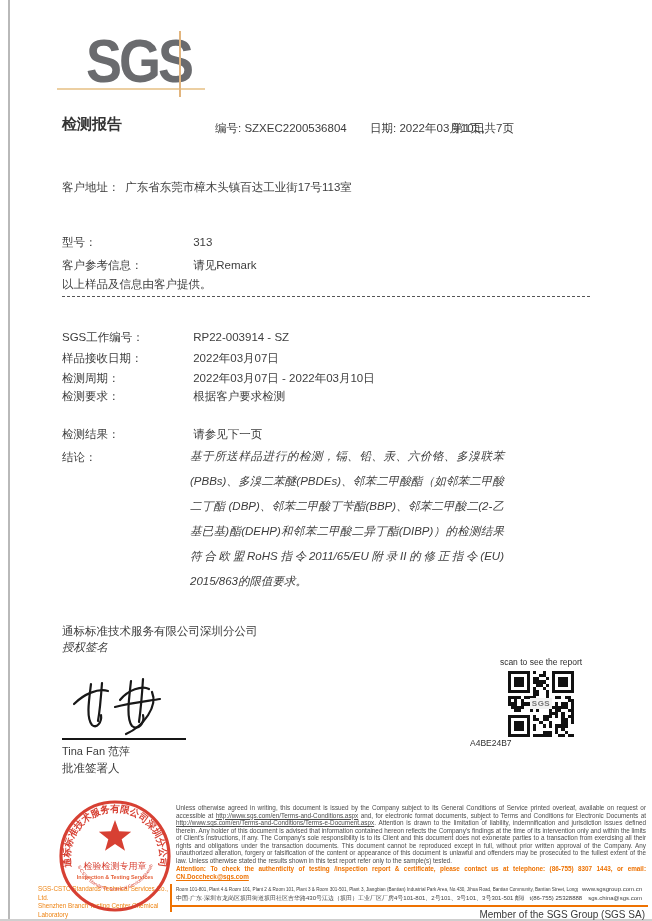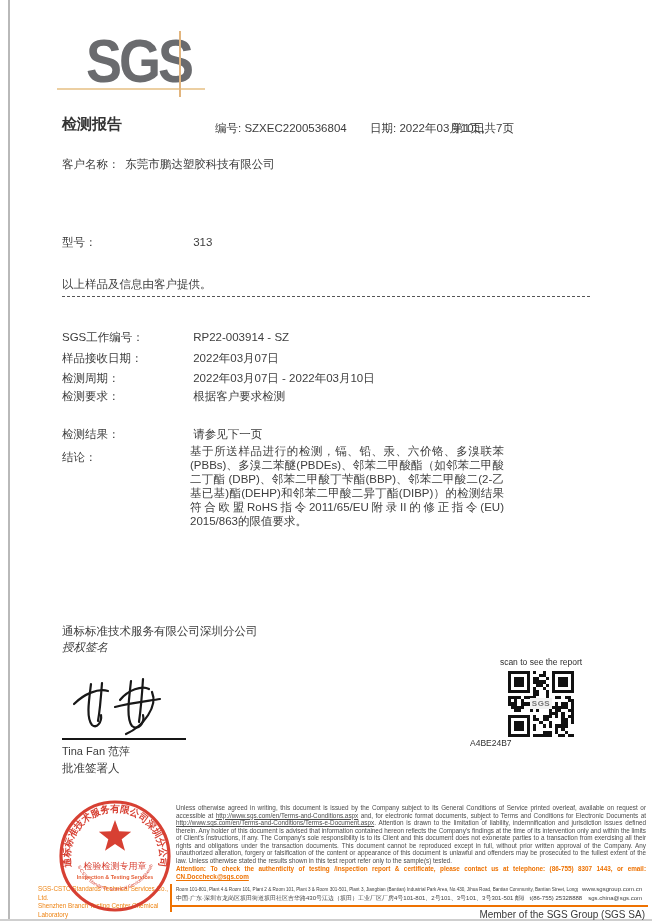--- a/index.html
+++ b/index.html
@@ -22,21 +22,21 @@
 
   .row{position:absolute;left:62px;font-size:11.5px;white-space:nowrap;}
   .row .lbl{display:inline-block;}
   .w60 .lbl{width:60px;}
   .w128 .lbl{width:128px;}
 
   .divider{position:absolute;left:62px;top:296px;width:528px;height:1px;
            background:repeating-linear-gradient(90deg,#555 0 3px,transparent 3px 5px);}
 
   .conclusion{position:absolute;left:190px;top:444px;width:314px;font-size:11.5px;
-              line-height:14px;text-align:justify;}
+              line-height:25px;text-align:justify;font-style:italic;}
 
   
   .sig-company{position:absolute;left:62px;top:624px;font-size:11.5px;}
   .sig-auth{position:absolute;left:62px;top:640px;font-size:11.5px;font-style:italic;}
   .sig-svg{position:absolute;left:68px;top:674px;}
   .sig-line{position:absolute;left:62px;top:738px;width:124px;height:2px;background:#161616;}
   .sig-name{position:absolute;left:62px;top:744px;font-size:11px;}
   .sig-role{position:absolute;left:62px;top:761px;font-size:11.5px;}
 
   
@@ -76,28 +76,32 @@
 
   <div class="logo">SGS</div>
   <div class="logo-hline"></div>
   <div class="logo-vline"></div>
 
   <div class="title">检测报告</div>
   <div class="hno"><span>编号:</span> <span>SZXEC2200536804</span></div>
   <div class="hdate"><span>日期:</span> <span>2022年03月10日</span></div>
   <div class="hpages">第1页,共7页</div>
 
-  <div class="row w60" style="top:157px">
-    <span class="lbl">客户名称：</span>
-    <span>东莞市鹏达塑胶科技有限公司</span>
+  <div class="row w60" style="top:180px">
+    <span class="lbl">客户地址：</span>
+    <span>广东省东莞市樟木头镇百达工业街17号113室</span>
   </div>
 
   <div class="row w128" style="top:235px">
     <span class="lbl">型号：</span>
     <span>313</span>
+  </div>
+  <div class="row w128" style="top:258px">
+    <span class="lbl">客户参考信息：</span>
+    <span>请见Remark</span>
   </div>
   <div class="row" style="top:277px">以上样品及信息由客户提供。</div>
 
   <div class="divider"></div>
 
   <div class="row w128" style="top:330px">
     <span class="lbl">SGS工作编号：</span>
     <span>RP22-003914 - SZ</span>
   </div>
   <div class="row w128" style="top:351px">

